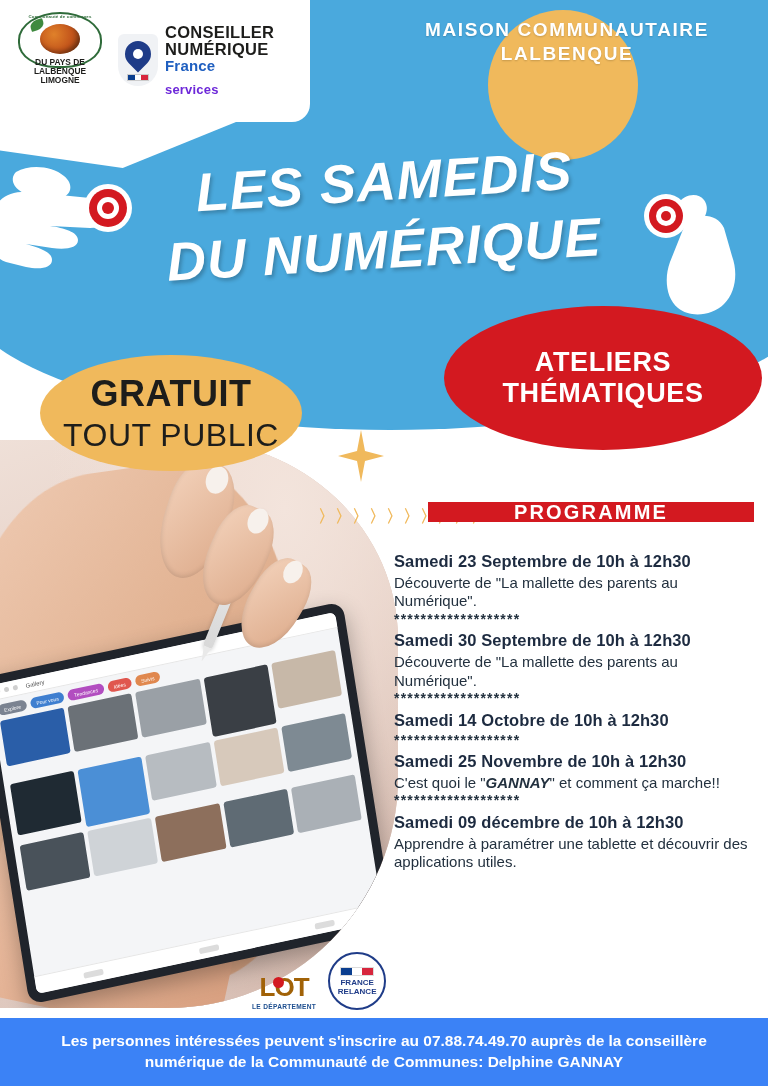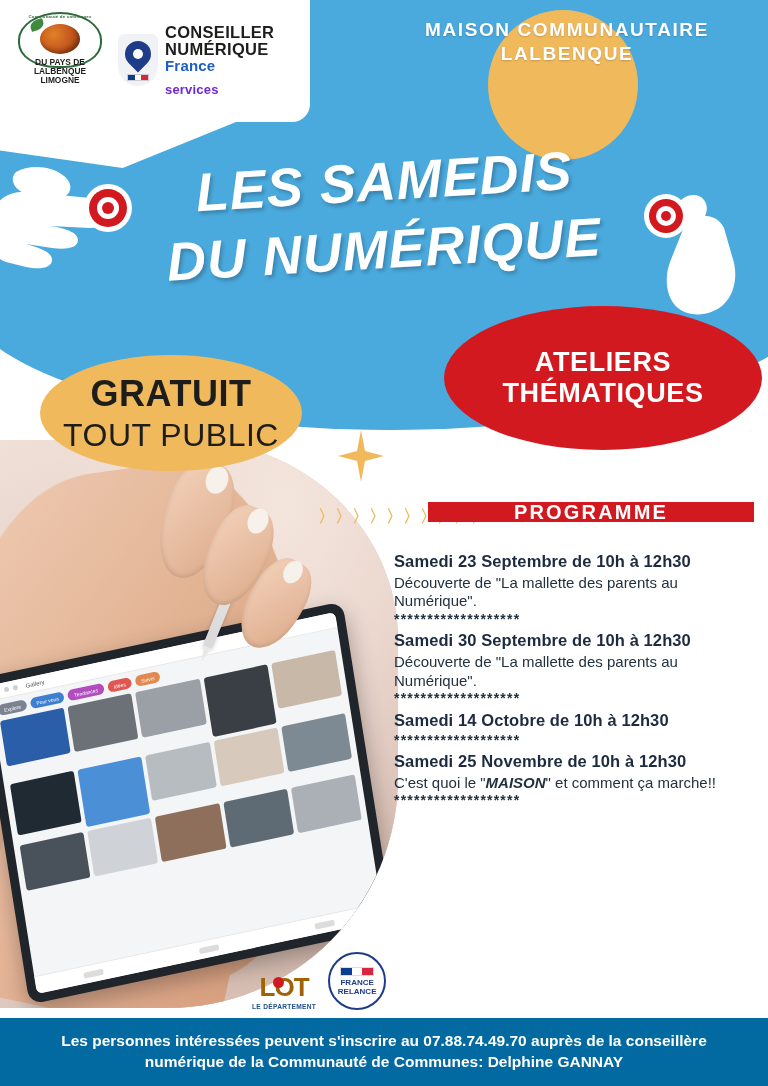--- a/index.html
+++ b/index.html
@@ -344,21 +344,21 @@
     width: 34px; height: 9px;
     background: linear-gradient(to right, #0b3e8f 0 33%, #ffffff 33% 66%, #d7263d 66% 100%);
     border: .5px solid #dcdcdc;
   }
   .fr-relance .t1 { font-size: 8px; font-weight: 800; color: #1f3c88; margin-top: 2px; }
   .fr-relance .t2 { font-size: 8px; font-weight: 800; color: #1f3c88; }
 
   
   .footer {
     position: absolute; left: 0; bottom: 0; width: 768px; height: 68px;
-    background: #0369a1; z-index: 8;
+    background: #3b82f6; z-index: 8;
     display: flex; flex-direction: column; align-items: center; justify-content: center;
     color: #ffffff; text-align: center;
   }
   .footer .f1 { font-size: 15.5px; font-weight: 700; line-height: 1.35; }
   .footer .f2 { font-size: 15.5px; font-weight: 700; line-height: 1.35; }
 </style>
 </head>
 <body>
 
 <div class="poster">
@@ -526,24 +526,28 @@
       <div class="prog-sep">*******************</div>
     </div>
 
     <div class="prog-item">
       <div class="prog-title">Samedi 14 Octobre de 10h à 12h30</div>
       <div class="prog-sep">*******************</div>
     </div>
 
     <div class="prog-item">
       <div class="prog-title">Samedi 25 Novembre de 10h à 12h30</div>
-      <div class="prog-desc"><span>C'est quoi le "</span><span class="cloud">MAISON</span><span>" et comment ça marche!!</span></div>
+      <div class="prog-desc"><span>C'est quoi le "</span><span class="cloud">GANNAY</span><span>" et comment ça marche!!</span></div>
       <div class="prog-sep">*******************</div>
     </div>
 
+    <div class="prog-item">
+      <div class="prog-title">Samedi 09 décembre de 10h à 12h30</div>
+      <div class="prog-desc">Apprendre à paramétrer une tablette et découvrir des applications utiles.</div>
+    </div>
   </div>
 
   <div class="bottom-logos">
     <div class="lot-logo">
       <div class="lot">
         <span>LOT</span>
         <span class="o-dot"></span>
       </div>
       <div class="dep">LE DÉPARTEMENT</div>
     </div>

